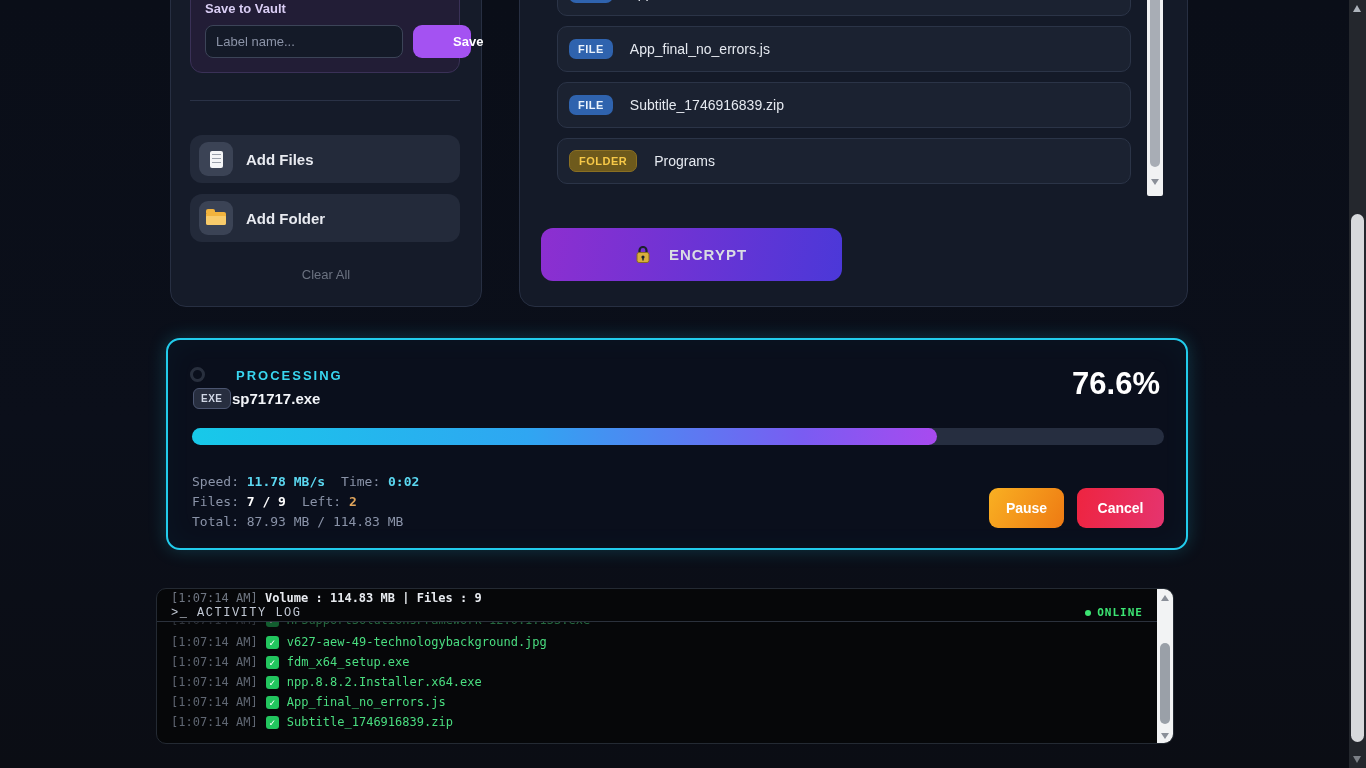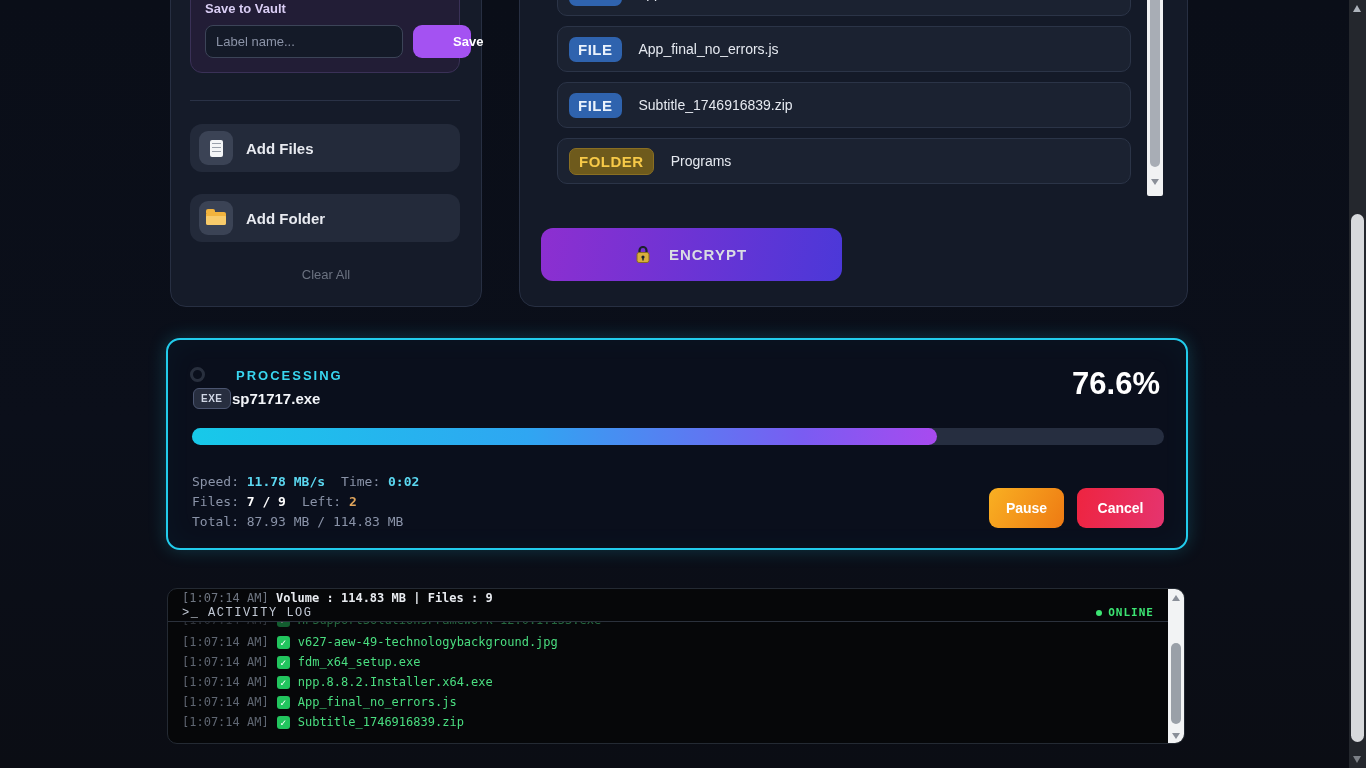--- a/index.html
+++ b/index.html
@@ -19,21 +19,21 @@
   #vault-title { font-size:13px; font-weight:bold; color:#d9cdf4; }
   #vault-row { display:flex; gap:10px; }
   #vault-input { flex:1; height:33px; background:#141a28; border:1px solid #3c4458; border-radius:8px;
     color:#e5e9f0; font-size:13px; padding:0 10px; font-family:"Liberation Sans",sans-serif; }
   #vault-input::placeholder { color:#8b93a7; }
   #save-btn { width:58px; height:33px; background:#a452f2; border:none; border-radius:9px;
     color:#fff; font-size:13px; font-weight:bold; cursor:pointer;padding-left:40px; }
   #left-divider { position:absolute; left:19px; top:177px; width:270px; height:1px; background:#2a3246; }
   .action-row { position:absolute; left:19px; width:270px; height:48px; background:#232a3a;
     border-radius:12px; display:flex; align-items:center; gap:13px; padding:0 9px; cursor:pointer; }
-  #add-files-row { top:201px; }
+  #add-files-row { top:212px; }
   #add-folder-row { top:271px; }
   .icon-box { width:34px; height:34px; background:#3b4355; border-radius:9px;
     display:flex; align-items:center; justify-content:center; }
   .action-label { font-size:15px; font-weight:bold; color:#e8eaf0; }
   .doc-icon { width:13px; height:17px; background:#f4f5f7; border-radius:2px; position:relative; }
   .doc-icon::before { content:""; position:absolute; left:2px; right:2px; top:3px; height:11px;
     background:repeating-linear-gradient(#9aa0ab 0 1.5px, transparent 1.5px 4px); }
   .folder-icon { width:20px; height:13px; background:#f2b33d; border-radius:2px; position:relative; }
   .folder-icon::before { content:""; position:absolute; left:0; top:-3px; width:9px; height:4px;
     background:#f2b33d; border-radius:2px 2px 0 0; }
@@ -41,21 +41,21 @@
     background:#f8cb6b; border-radius:1px 1px 2px 2px; }
   #clear-all { position:absolute; left:0; top:344px; width:100%; text-align:center;
     color:#6b7280; font-size:13px; cursor:pointer; }
 
   
   #right-panel { left:519px; top:-50px; width:669px; height:357px; background:#141a28; }
   #file-list { position:absolute; left:37px; top:19px; width:574px; display:flex;
     flex-direction:column; gap:10px; }
   .file-row { height:46px; background:#1b2231; border:1px solid #2b3447; border-radius:10px;
     display:flex; align-items:center; gap:17px; padding:0 11px; cursor:pointer; }
-  .badge { font-size:15px; font-weight:bold; padding:4px 9px; border-radius:7px; letter-spacing:.5px; }
+  .badge { font-size:11px; font-weight:bold; padding:4px 9px; border-radius:7px; letter-spacing:.5px; }
   .badge-file { background:#2f63ae; color:#eaf2fc; }
   .badge-folder { background:#6e5a1c; color:#f7c948; border:1px solid #8a6f22; }
   .file-name { font-size:14px; color:#e5e9f0; }
   
   #list-scrollbar { position:absolute; left:627px; top:0; width:16px; height:245px;
     background:#f1f2f3; border-radius:0 0 2px 2px; }
   #list-scroll-thumb { position:absolute; left:3px; top:0; width:10px; height:216px;
     background:#a8adb5; border-radius:6px; cursor:pointer; }
   #list-scroll-down { position:absolute; left:4px; top:228px; width:0; height:0;
     border-left:4px solid transparent; border-right:4px solid transparent; border-top:6px solid #8a8f98; }
@@ -89,21 +89,21 @@
   .stat-val-cyan { color:#5bd7f0; font-weight:bold; margin-right:16px; }
   .stat-val-white { color:#ffffff; font-weight:bold; margin-right:16px; }
   .stat-val-amber { color:#e0a55c; font-weight:bold; }
   .ctl-btn { position:absolute; top:148px; height:40px; border:none; border-radius:9px;
     color:#fff; font-size:14px; font-weight:bold; cursor:pointer;
     font-family:"Liberation Sans",sans-serif; }
   #pause-btn { left:821px; width:75px; background:linear-gradient(120deg,#f9b022,#ee7a13); }
   #cancel-btn { left:909px; width:87px; background:linear-gradient(100deg,#ee2440,#e5346f); }
 
   
-  #log-panel { position:absolute; left:167px; top:588px; width:1018px; height:156px;
+  #log-panel { position:absolute; left:156px; top:588px; width:1018px; height:156px;
     background:#060709; border:1px solid #242a33; border-radius:10px; overflow:hidden;
     font-family:"DejaVu Sans Mono",monospace; }
   #log-summary { position:absolute; left:14px; top:2px; font-size:12px; color:#6f7682; z-index:1; white-space:nowrap; }
   #log-summary b { color:#e8ebf0; font-weight:bold; }
   #log-header { position:absolute; left:0; top:15px; right:16px; height:18px; background:#060709;
     border-bottom:1px solid #2b313c; display:flex; align-items:center; justify-content:space-between;
     padding:0 14px; z-index:3; }
   #log-title { font-size:12px; color:#c3cad6; letter-spacing:1.5px;font-family:Liberation Mono, monospace; }
   #log-online { font-size:11px; color:#3ce573; font-weight:bold; display:flex; align-items:center; gap:6px; letter-spacing:1px; }
   .online-dot { width:6px; height:6px; border-radius:50%; background:#3ce573; display:inline-block; }

